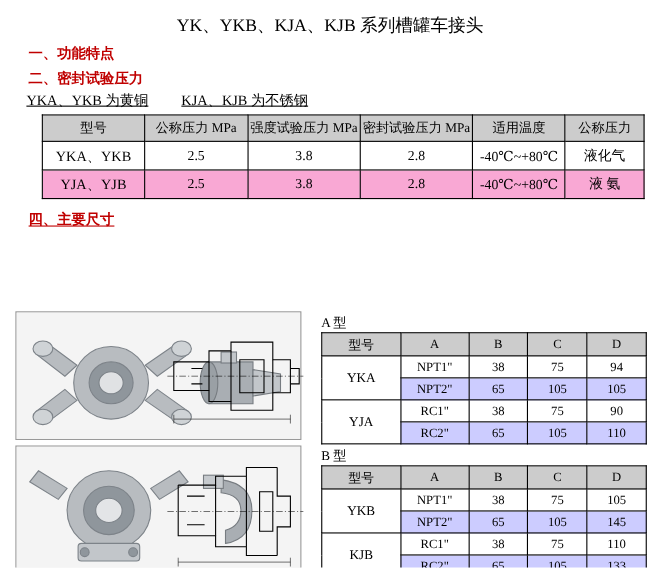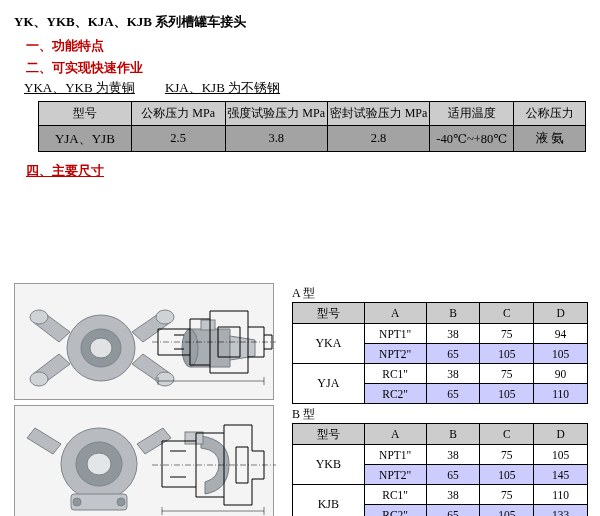--- a/index.html
+++ b/index.html
@@ -16,22 +16,23 @@
     overflow: hidden;
   }
   .page {
     position: relative;
     width: 600px;
     height: 516px;
     box-sizing: border-box;
     padding: 0 14px;
   }
   .title {
-    font-size: 13px;
-    font-weight: bold;
+    text-align: center;
+    font-size: 16px;
+    font-weight: normal;
     letter-spacing: 0px;
     margin-top: 13px;
     margin-bottom: 6px;
     font-family: "Liberation Serif", "DejaVu Serif", serif;
   }
   .section-head {
     color: #c00000;
     font-weight: bold;
     font-size: 13px;
     margin: 4px 0 2px 12px;
@@ -78,21 +79,21 @@
   .perf-table th {
     background: #cccccc;
     height: 23px;
     font-size: 12px;
   }
   .perf-table td {
     height: 25px;
     font-size: 12.5px;
   }
   .perf-table tr.alt td {
-    background: #a3a3a3;
+    background: #f9a8d4;
   }
   .perf-table td.model {
     font-size: 13px;
   }
   .imgbox {
     border: 1px solid #999999;
     background: #f2f2f2;
     box-sizing: border-box;
     position: absolute;
   }
@@ -144,21 +145,21 @@
 </style>
 </head>
 <body>
 
 <div class="page">
 
   <div class="title">YK、YKB、KJA、KJB 系列槽罐车接头</div>
 
   <div class="section-head">一、功能特点</div>
 
-  <div class="section-head">二、可实现快速作业</div>
+  <div class="section-head">二、密封试验压力</div>
   <div class="mat-line">
     <span>YKA、YKB 为黄铜</span><span class="gap"></span><span>KJA、KJB 为不锈钢</span>
   </div>
 
 
   <table class="grid perf-table">
     <colgroup>
       <col style="width:96px">
       <col style="width:98px">
       <col style="width:107px">
@@ -170,20 +171,28 @@
       <tr>
         <th>型号</th>
         <th>公称压力 MPa</th>
         <th>强度试验压力 MPa</th>
         <th>密封试验压力 MPa</th>
         <th>适用温度</th>
         <th>公称压力</th>
       </tr>
     </thead>
     <tbody>
+      <tr>
+        <td class="model">YKA、YKB</td>
+        <td>2.5</td>
+        <td>3.8</td>
+        <td>2.8</td>
+        <td>-40℃~+80℃</td>
+        <td>液化气</td>
+      </tr>
       <tr class="alt">
         <td class="model">YJA、YJB</td>
         <td>2.5</td>
         <td>3.8</td>
         <td>2.8</td>
         <td>-40℃~+80℃</td>
         <td>液  氨</td>
       </tr>
     </tbody>
   </table>

